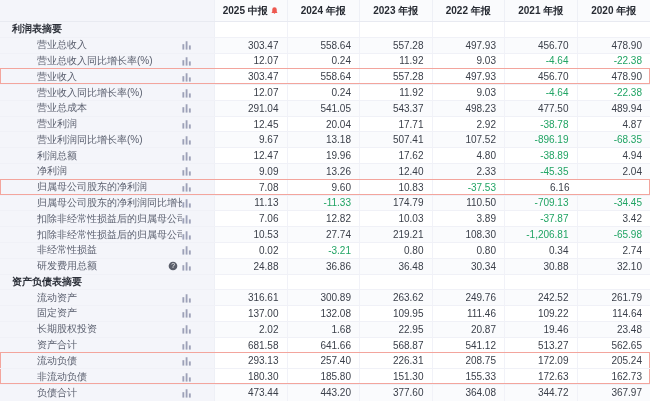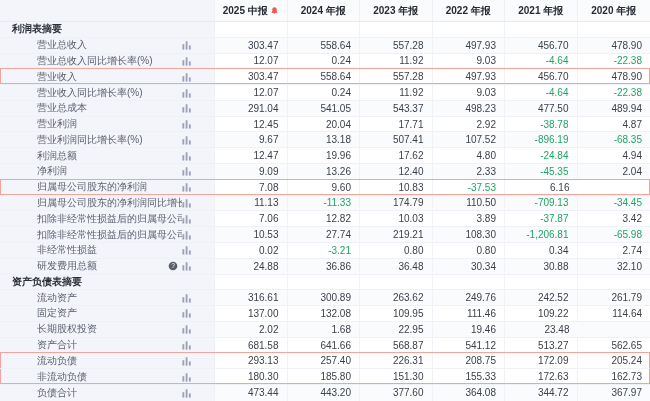--- a/index.html
+++ b/index.html
@@ -272,21 +272,21 @@
                 <rect x="4.4" y="1.5" width="2.2" height="10" fill="#9da1b8"></rect>
                 <rect x="8.3" y="6.5" width="2.2" height="5" fill="#9da1b8"></rect>
               </svg>
             </span>
           </span>
         </div>
         <div class="vcell">12.47</div>
         <div class="vcell">19.96</div>
         <div class="vcell">17.62</div>
         <div class="vcell">4.80</div>
-        <div class="vcell neg">-24.84</div>
+        <div class="vcell neg">-38.89</div>
         <div class="vcell">4.94</div>
       </div>
       <div class="row stripe">
         <div class="label-cell">
           <span class="label-text">净利润</span>
           <span class="icon-box">
             <span class="chart-icon">
               <svg width="10" height="10" viewBox="0 0 12 12">
                 <rect x="0.5" y="5" width="2.2" height="6.5" fill="#9da1b8"></rect>
                 <rect x="4.4" y="1.5" width="2.2" height="10" fill="#9da1b8"></rect>
@@ -487,20 +487,21 @@
                 <rect x="0.5" y="5" width="2.2" height="6.5" fill="#9da1b8"></rect>
                 <rect x="4.4" y="1.5" width="2.2" height="10" fill="#9da1b8"></rect>
                 <rect x="8.3" y="6.5" width="2.2" height="5" fill="#9da1b8"></rect>
               </svg>
             </span>
           </span>
         </div>
         <div class="vcell">2.02</div>
         <div class="vcell">1.68</div>
         <div class="vcell">22.95</div>
+        <div class="vcell">20.87</div>
         <div class="vcell">19.46</div>
         <div class="vcell">23.48</div>
       </div>
       <div class="row">
         <div class="label-cell">
           <span class="label-text">资产合计</span>
           <span class="icon-box">
             <span class="chart-icon">
               <svg width="10" height="10" viewBox="0 0 12 12">
                 <rect x="0.5" y="5" width="2.2" height="6.5" fill="#9da1b8"></rect>

